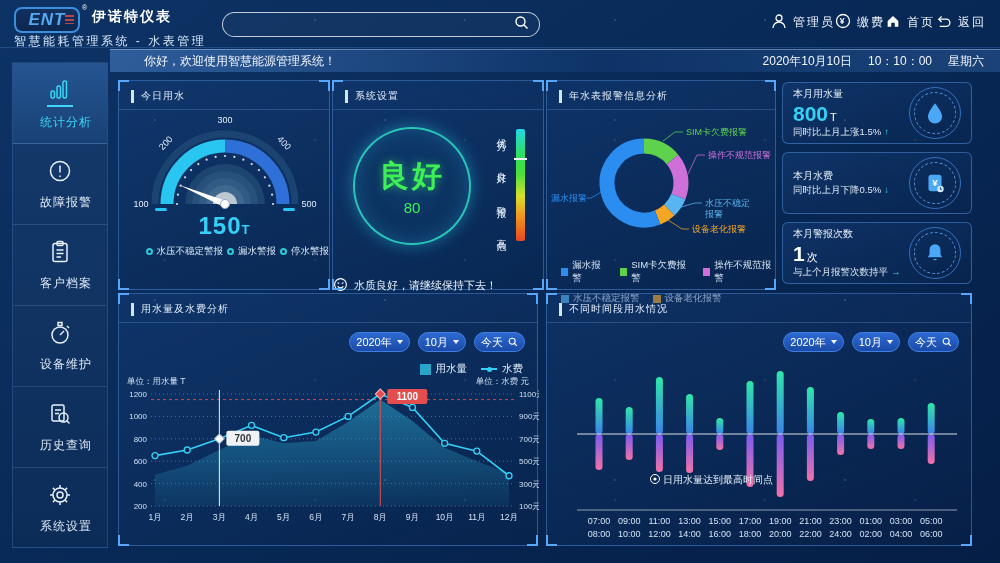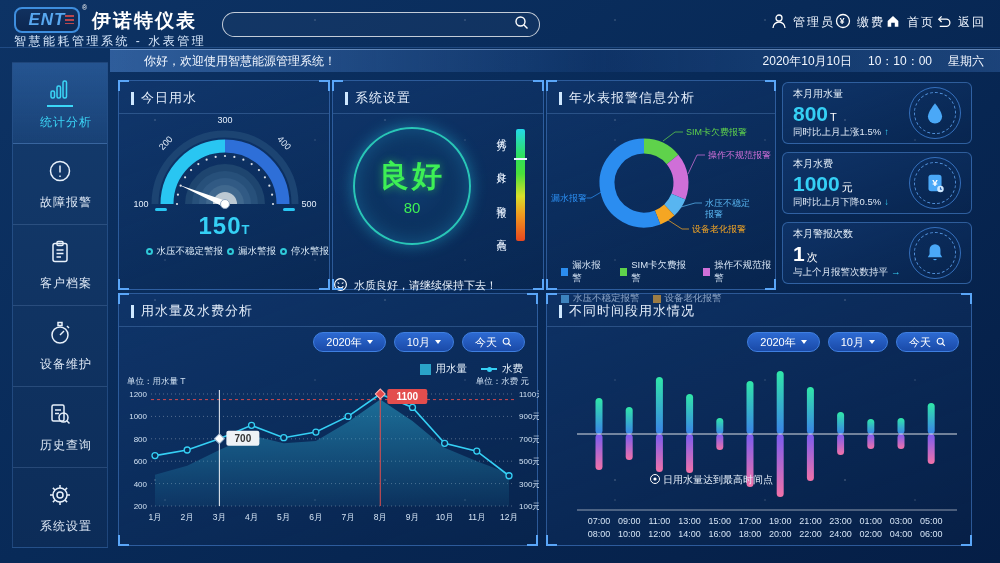--- a/index.html
+++ b/index.html
@@ -14,21 +14,21 @@
   background-position:40px 30px,90px 80px,0 0;
 }
 
 .header{position:absolute;left:0;top:0;width:1000px;height:48px;border-bottom:1px solid rgba(90,150,230,.25);}
 .logo-box{position:absolute;left:14px;top:7px;width:66px;height:26px;border:2px solid #3e8ede;border-radius:8px;
   background:linear-gradient(180deg,#11315f,#0c2750);display:flex;align-items:center;justify-content:center;}
 .logo-text{font-size:17px;font-weight:900;font-style:italic;color:#58a8f0;letter-spacing:1px;}
 .logo-stripe{position:absolute;right:4px;top:6px;width:9px;height:9px;
   background:repeating-linear-gradient(180deg,#d84b4b 0 2px,transparent 2px 4px);opacity:.85;}
 .logo-reg{position:absolute;left:82px;top:4px;font-size:7px;color:#fff;}
-.brand-name{position:absolute;left:92px;top:8px;font-size:19px;font-weight:700;color:#fff;letter-spacing:2px;}
+.brand-name{position:absolute;left:92px;top:8px;font-size:14px;font-weight:700;color:#fff;letter-spacing:2px;}
 .subtitle{position:absolute;left:14px;top:33px;font-size:12px;color:#d8e8fc;letter-spacing:2.5px;}
 .search{position:absolute;left:222px;top:12px;width:318px;height:25px;border:1px solid rgba(255,255,255,.75);
   border-radius:13px;display:flex;align-items:center;padding:0 10px;background:rgba(255,255,255,.03);}
 .search input{flex:1;background:transparent;border:none;outline:none;color:#fff;font-size:12px;}
 .topnav{position:absolute;right:14px;top:13px;display:flex;}
 .nav-item{display:flex;align-items:center;gap:6px;font-size:12px;color:#f0f6ff;cursor:pointer;letter-spacing:2px;}
 
 .welcome{position:absolute;left:110px;top:49px;width:890px;height:23px;display:flex;align-items:center;
   background:linear-gradient(90deg,rgba(95,155,235,.42),rgba(45,95,175,.15) 55%,rgba(80,140,220,.28));
   border-top:1px solid rgba(185,215,255,.45);font-size:12px;}
@@ -51,21 +51,21 @@
 .panel{position:absolute;background:linear-gradient(160deg,rgba(22,62,122,.42),rgba(10,34,70,.22));
   border:1px solid rgba(72,130,205,.55);}
 .panel::before,.panel::after,.cb::before,.cb::after{content:'';position:absolute;width:9px;height:9px;}
 .panel::before{left:-1px;top:-1px;border-left:2px solid #5aa6f8;border-top:2px solid #5aa6f8;}
 .panel::after{right:-1px;top:-1px;border-right:2px solid #5aa6f8;border-top:2px solid #5aa6f8;}
 .cb{position:absolute;inset:0;pointer-events:none;}
 .cb::before{left:-1px;bottom:-1px;border-left:2px solid #5aa6f8;border-bottom:2px solid #5aa6f8;}
 .cb::after{right:-1px;bottom:-1px;border-right:2px solid #5aa6f8;border-bottom:2px solid #5aa6f8;}
 .panel-title{display:flex;align-items:center;gap:7px;padding:8px 12px 6px;border-bottom:1px solid rgba(110,160,220,.3);}
 .panel-title .tbar{width:3px;height:13px;background:#cfe8ff;}
-.panel-title .ttext{font-size:13px;color:#e4eefb;letter-spacing:1px;}
+.panel-title .ttext{font-size:10px;color:#e4eefb;letter-spacing:1px;}
 .p-today{left:118px;top:80px;width:212px;height:210px;}
 .p-quality{left:332px;top:80px;width:212px;height:210px;}
 .p-donut{left:546px;top:80px;width:230px;height:210px;}
 .p-line{left:118px;top:293px;width:420px;height:253px;}
 .p-bars{left:546px;top:293px;width:426px;height:253px;}
 
 #gauge-svg{position:absolute;left:0;top:28px;}
 .gauge-value{position:absolute;left:0;top:131px;width:100%;text-align:center;color:#35d0f5;}
 .gauge-value .v{font-size:24px;font-weight:800;letter-spacing:1px;}
 .gauge-value .u{font-size:13px;font-weight:700;}
@@ -104,21 +104,21 @@
 .sc-value .v{font-size:21px;font-weight:800;color:#35d0f5;}
 .sc-value .u{font-size:11px;color:#fff;margin-left:2px;}
 .stat-card:last-child .sc-value .v{color:#fff;}
 .sc-desc{font-size:9.5px;color:#dfe9f6;}
 .sc-desc .trend{color:#35d0f5;font-weight:700;margin-left:3px;}
 .sc-icon{position:relative;width:52px;height:52px;display:flex;align-items:center;justify-content:center;}
 .sc-icon .ring1{position:absolute;inset:0;border:1px solid rgba(70,140,230,.7);border-radius:50%;}
 .sc-icon .ring2{position:absolute;inset:5px;border:1px dashed rgba(95,165,245,.85);border-radius:50%;}
 
 .filters{position:absolute;right:12px;top:38px;display:flex;}
-.pill{display:inline-flex;align-items:center;gap:5px;height:20px;padding:0 12px;margin-left:8px;border-radius:10px;
+.pill{display:inline-flex;align-items:center;gap:5px;height:20px;padding:0 6px;margin-left:8px;border-radius:10px;
   background:linear-gradient(180deg,#2d6ad2,#1a4aa8);border:1px solid #3f7fe0;color:#fff;font-size:11px;cursor:pointer;
   font-family:"Liberation Sans","DejaVu Sans",sans-serif;}
 .caret{width:0;height:0;border-left:3.5px solid transparent;border-right:3.5px solid transparent;border-top:4.5px solid #fff;}
 .chart-legend{position:absolute;right:14px;top:68px;display:flex;gap:14px;}
 .cl-item{display:flex;align-items:center;gap:5px;font-size:10.5px;color:#e6f0fa;}
 .cl-item .sq{width:11px;height:11px;background:#2aa3c8;display:inline-block;}
 .cl-item .ln{position:relative;width:16px;height:2px;background:#35d0f5;display:inline-block;}
 .cl-item .ln b{position:absolute;left:6px;top:-1.5px;width:5px;height:5px;border-radius:50%;background:#35d0f5;}
 .units{position:absolute;left:8px;right:8px;top:82px;display:flex;justify-content:space-between;
   font-size:8.5px;color:#cfe0f2;}
@@ -426,21 +426,20 @@
         <i class="ring1"></i>
           <i class="ring2"></i>
         <svg width="24" height="24" viewBox="0 0 22 22">
           <path d="M11 2 C11 2 4.5 10 4.5 14.2 a6.5 6.5 0 0 0 13 0 C17.5 10 11 2 11 2 Z" fill="#4aa8f7"></path>
         </svg>
       </div>
     </div>
     <div class="stat-card">
       <div class="sc-info">
         <div class="sc-label">本月水费</div>
-        <div class="sc-value"><span class="v">1000</span><span class="u">元</span></div>
         <div class="sc-desc"><span>同时比上月下降0.5%</span><span class="trend">↓</span></div>
       </div>
       <div class="sc-icon">
         <i class="ring1"></i>
           <i class="ring2"></i>
         <svg width="24" height="24" viewBox="0 0 22 22">
           <rect x="5" y="3.5" width="12" height="15" rx="2.5" fill="#4aa8f7"></rect>
           <text x="11" y="13.5" font-size="9" fill="#fff" text-anchor="middle" font-weight="bold">¥</text>
           <circle cx="16" cy="16.5" r="3" fill="#cfe9ff"></circle>
           <path d="M16 15 v1.7 h1.4" stroke="#2a62b0" stroke-width="1" fill="none"></path>

